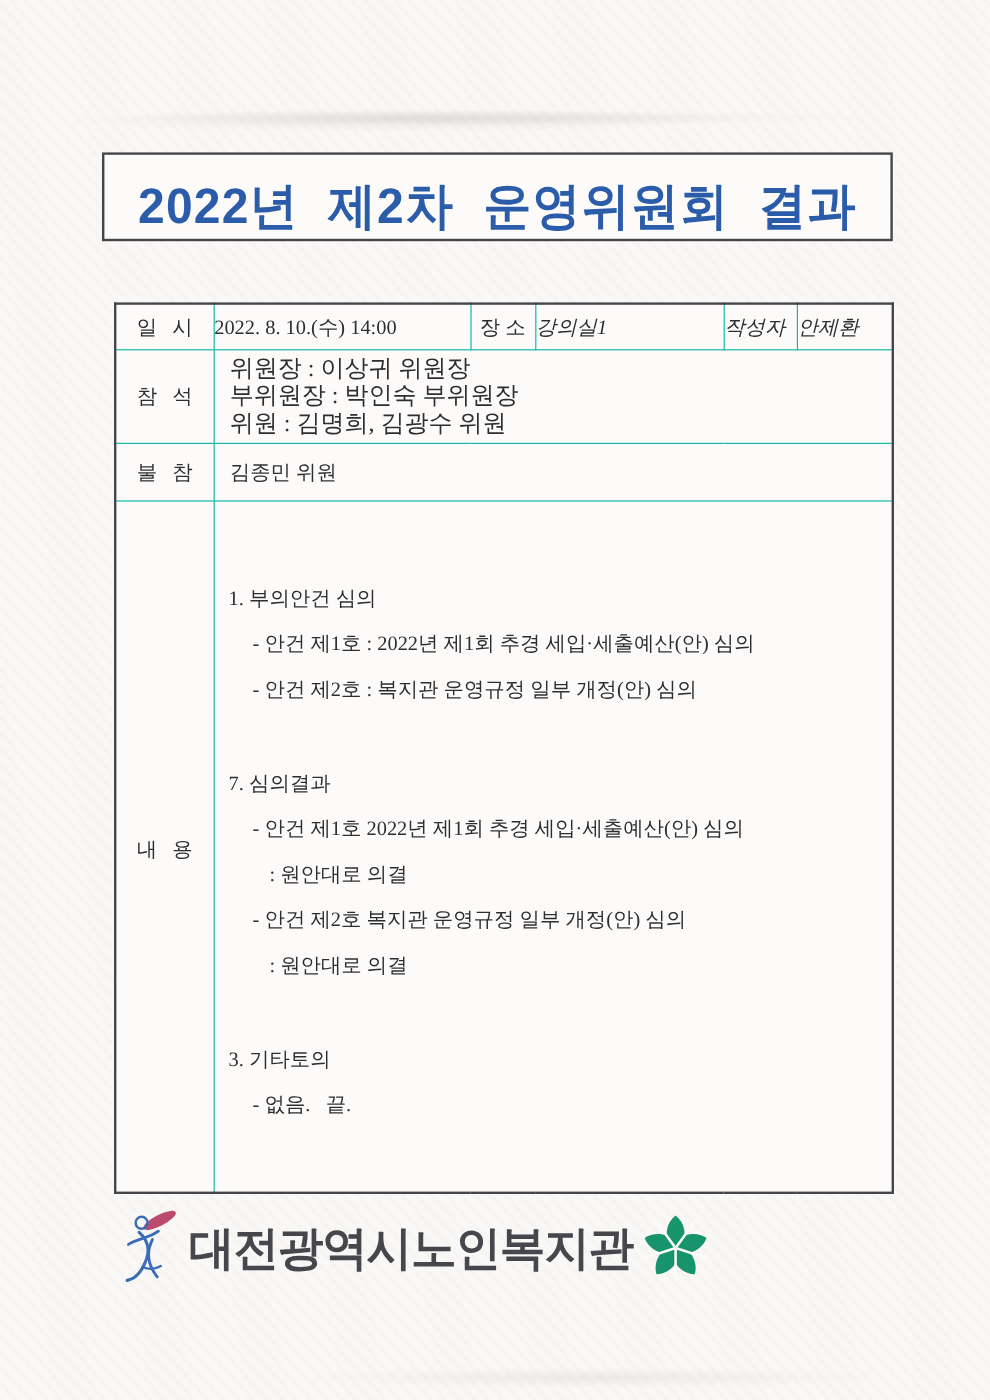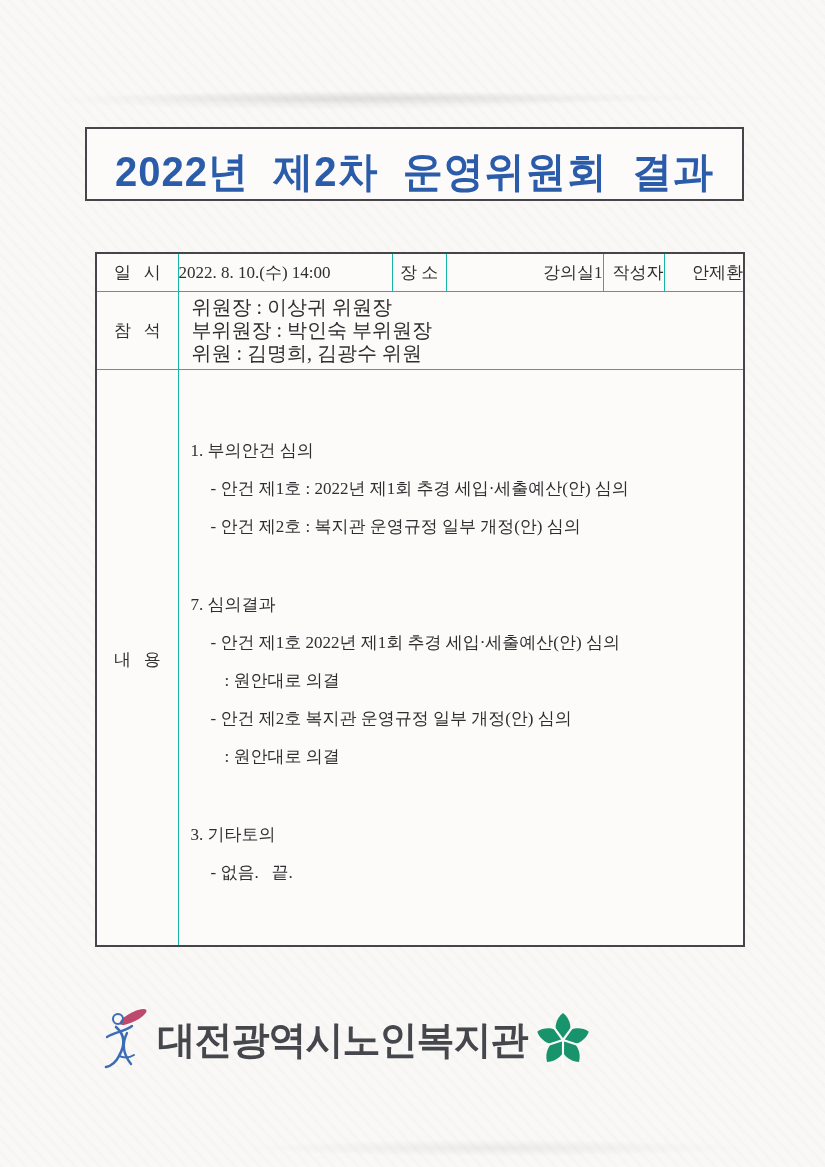--- a/index.html
+++ b/index.html
@@ -55,21 +55,21 @@
     margin-left: 12px;
   }
   .result-table { border: 2px solid #46464a; }
   .cell-label {
     text-align: center;
     white-space: pre;
     font-size: 17.5px;
   }
   .cell-label-top { vertical-align: top; padding-top: 4px; }
   .cell-left { text-align: left; }
-  .cell-center { text-align: right; }
+  .cell-center { text-align: left; font-style: italic; }
   .attend-lines { padding: 4px 0 4px 13px; }
   .attend-lines div { line-height: 23px; font-size: 20px; }
   .content-cell { vertical-align: top; padding: 8px 6px 0 10px; }
   .content-line {
     height: 38px;
     display: flex; align-items: center;
     font-size: 17px;
     white-space: pre;
   }
   .indent-0 { padding-left: 2px; }
@@ -127,20 +127,24 @@
       <td class="cell-center">안제환</td>
     </tr>
     <tr style="height:74px;">
       <td class="cell-label">참   석</td>
       <td colspan="5" class="attend-lines">
         <div>위원장 : 이상귀 위원장</div>
         <div>부위원장 : 박인숙 부위원장</div>
         <div>위원 : 김명희, 김광수 위원</div>
       </td>
     </tr>
+    <tr style="height:48px;">
+      <td class="cell-label">불   참</td>
+      <td colspan="5" class="cell-left" style="padding-left:13px;">김종민 위원</td>
+    </tr>
     <tr style="height:577px;">
       <td class="cell-label cell-label-top">내   용</td>
       <td colspan="5" class="content-cell">
         <div class="content-line indent-0">1. 부의안건 심의</div>
         <div class="content-line indent-1">- 안건 제1호 : 2022년 제1회 추경 세입·세출예산(안) 심의</div>
         <div class="content-line indent-1">- 안건 제2호 : 복지관 운영규정 일부 개정(안) 심의</div>
         <div class="content-spacer"></div>
         <div class="content-line indent-0">7. 심의결과</div>
         <div class="content-line indent-1">- 안건 제1호 2022년 제1회 추경 세입·세출예산(안) 심의</div>
         <div class="content-line indent-2">: 원안대로 의결</div>

